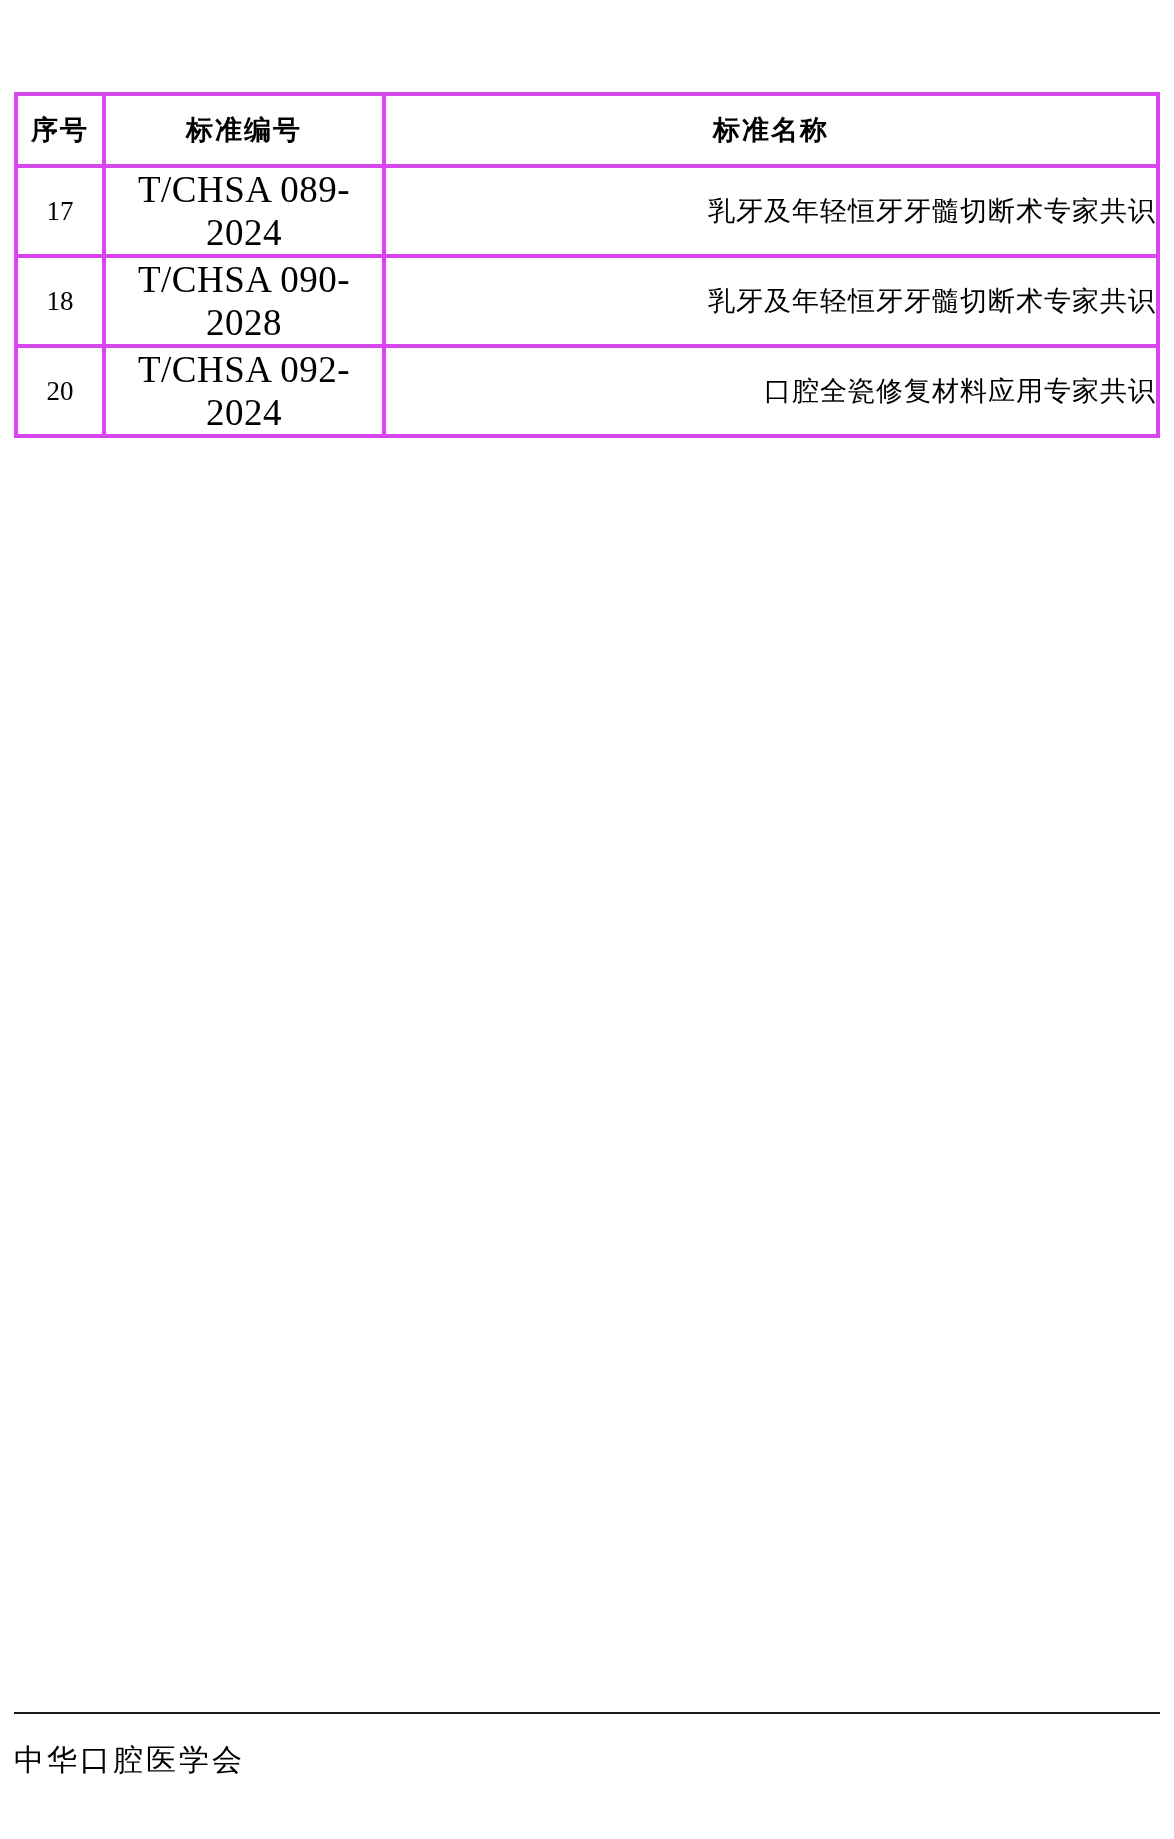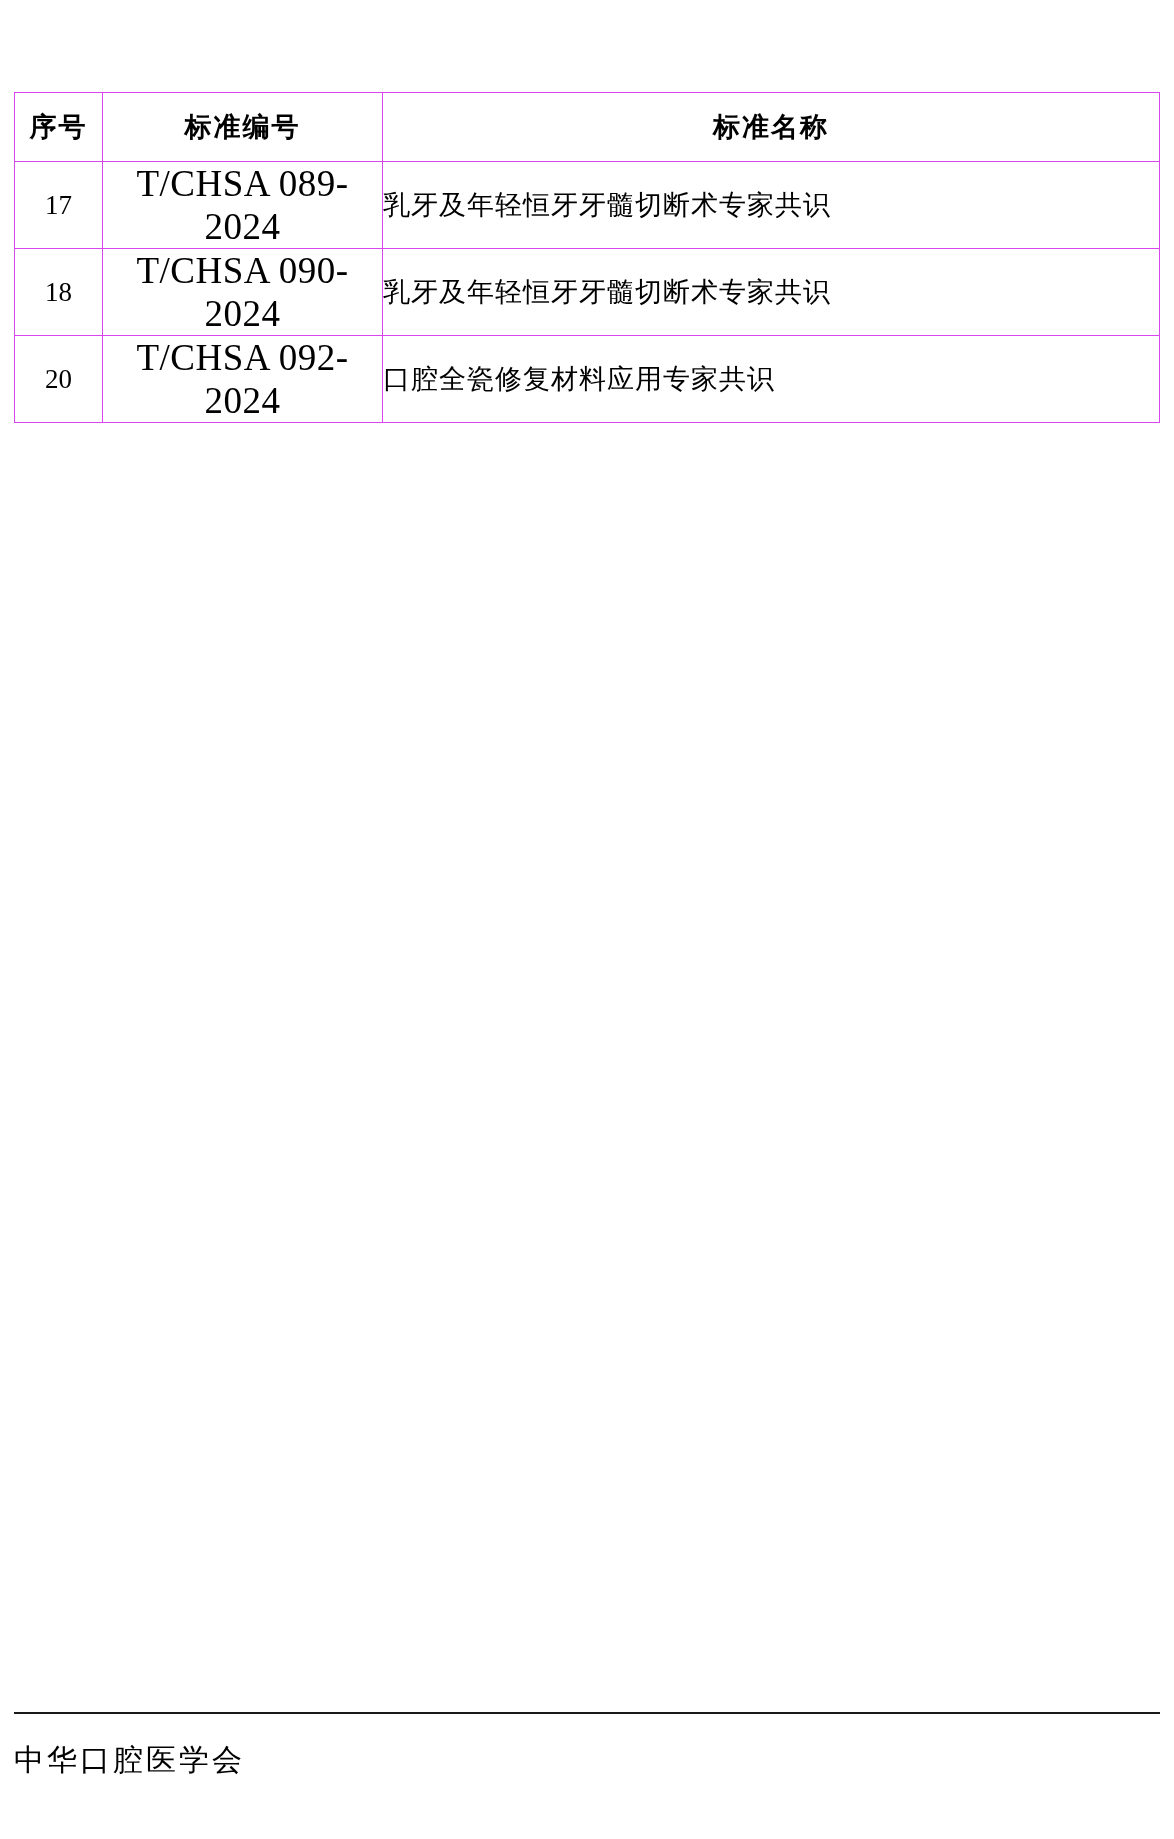--- a/index.html
+++ b/index.html
@@ -27,21 +27,21 @@
     left: 14px;
     top: 92px;
     width: 1146px;
   }
   table.std-table {
     border-collapse: collapse;
     width: 100%;
     table-layout: fixed;
   }
   table.std-table td, table.std-table th {
-    border: 1px solid #d946ef;
+    border: 4px solid #d946ef;
     padding: 0;
     vertical-align: middle;
   }
   .col-no   { width: 88px; }
   .col-code { width: 280px; }
   .col-name { width: auto; }
 
   thead th {
     height: 68px;
     font-weight: bold;
@@ -60,21 +60,21 @@
     font-size: 27px;
     margin-left: 12px;
   }
   td.cell-code {
     text-align: center;
     font-family: "Liberation Serif", "DejaVu Serif", serif;
     font-size: 37px;
     letter-spacing: 0.5px;
   }
   td.cell-name {
-    text-align: left;
+    text-align: right;
     padding-left: 14px;
     font-size: 27px;
     letter-spacing: 1px;
     font-family: "Liberation Serif", "DejaVu Serif", serif;
   }
 
   
   .footer {
     position: absolute;
     left: 14px;
@@ -122,21 +122,21 @@
         </tr>
       </thead>
       <tbody>
         <tr>
           <td class="cell-no">17</td>
           <td class="cell-code">T/CHSA 089-2024</td>
           <td class="cell-name">乳牙及年轻恒牙牙髓切断术专家共识</td>
         </tr>
         <tr>
           <td class="cell-no">18</td>
-          <td class="cell-code">T/CHSA 090-2024</td>
+          <td class="cell-code">T/CHSA 090-2028</td>
           <td class="cell-name">乳牙及年轻恒牙牙髓切断术专家共识</td>
         </tr>
         <tr>
           <td class="cell-no">20</td>
           <td class="cell-code">T/CHSA 092-2024</td>
           <td class="cell-name">口腔全瓷修复材料应用专家共识</td>
         </tr>
       </tbody>
     </table>
   </div>

